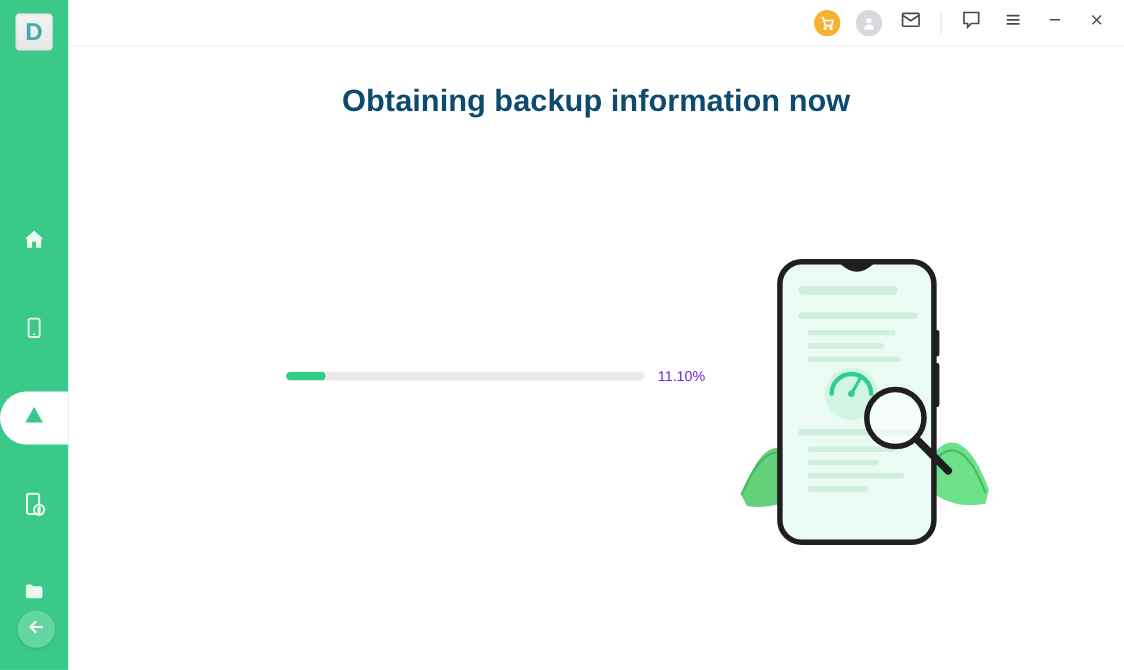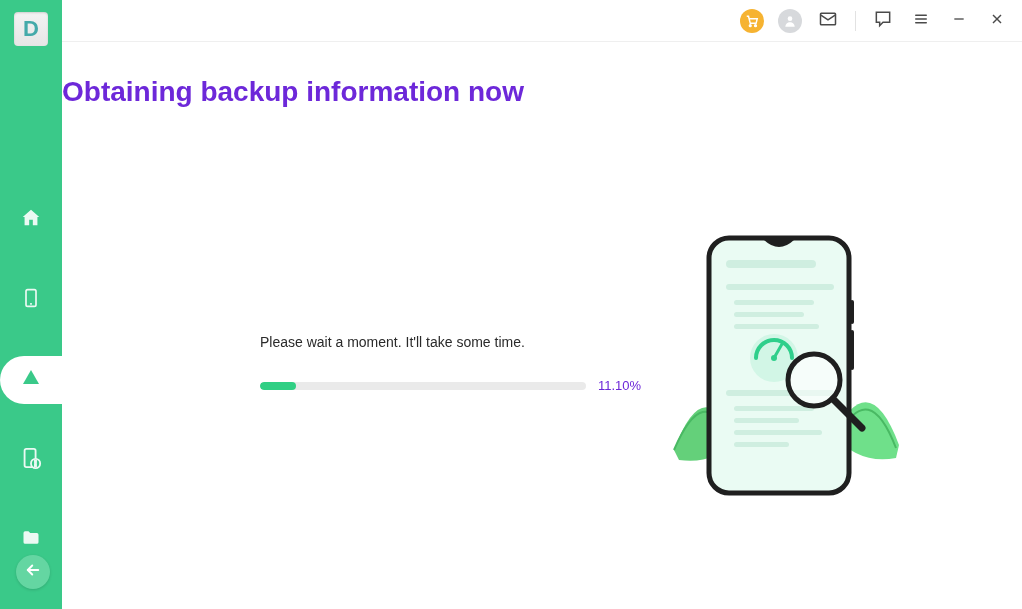--- a/index.html
+++ b/index.html
@@ -19,21 +19,21 @@
 
   
   .main { flex:1; position:relative; }
   .titlebar { height:42px; border-bottom:1px solid #efefef; display:flex; align-items:center; justify-content:flex-end; padding-right:8px; gap:4px;}
   .tb-btn { width:34px; height:34px; display:flex; align-items:center; justify-content:center; cursor:pointer; color:#5b5b5b; border-radius:4px;}
   .tb-cart { width:24px; height:24px; border-radius:50%; background:#f6b331; display:flex; align-items:center; justify-content:center;}
   .tb-user { width:24px; height:24px; border-radius:50%; background:#d7d9dc; display:flex; align-items:center; justify-content:center;}
   .tb-sep { width:1px; height:20px; background:#e2e2e2; margin:0 6px;}
 
   .content { padding-top: 34px; position:relative; height: calc(100% - 42px); }
-  h1 { font-size:28px; font-weight:700; color:#6d28d9; }
+  h1 { text-align:center; font-size:28px; font-weight:700; color:#0c4a6e; }
 
   .progress-area { position:absolute; left:198px; top:292px; width:385px;}
   .progress-msg { font-size:14px; color:#2a2a2a; margin-bottom:28px;}
   .progress-row { display:flex; align-items:center; gap:12px;}
   .progress-track { flex:0 0 326px; height:8px; background:#eaeaea; border-radius:5px; overflow:hidden;}
   .progress-fill { height:100%; background:#30cf84; border-radius:5px;}
   .progress-pct { font-size:13px; color:#6d28d9;}
 
   .illus { position:absolute; right:108px; top:188px; width:250px; height:280px;}
 </style>
@@ -154,21 +154,20 @@
               <line x1="18" y1="6" x2="6" y2="18"></line>
             </svg>
         </span>
       </div>
     </div>
 
     <div class="content">
       <h1>Obtaining backup information now</h1>
 
       <div class="progress-area">
-        <div class="progress-msg">Please wait a moment. It'll take some time.</div>
         <div class="progress-row">
           <div class="progress-track">
             <div class="progress-fill" id="pfill" style="width: 11.1%;"></div>
           </div>
           <div class="progress-pct">11.10%</div>
         </div>
       </div>
 
       <div class="illus">
         <svg width="250" height="280" viewBox="0 0 250 280">

